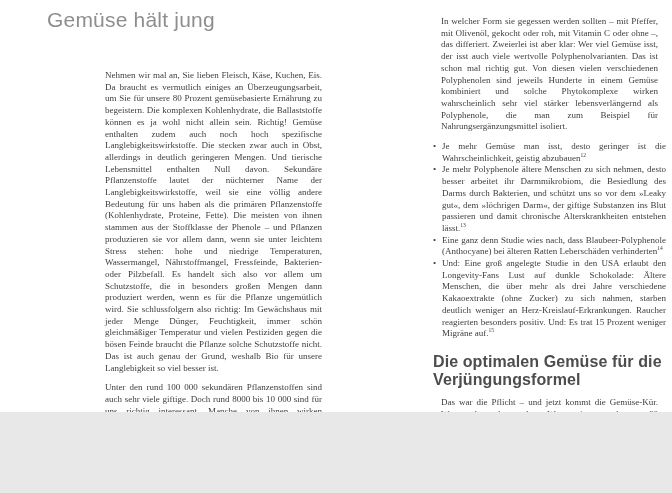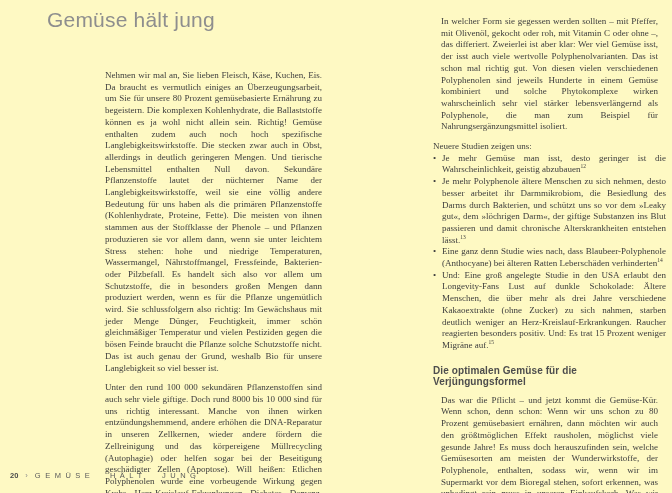--- a/index.html
+++ b/index.html
@@ -3,22 +3,22 @@
 <meta charset="utf-8">
 <style>
   html, body {
     margin: 0;
     padding: 0;
     background: #e8e8e8;
   }
   .spread {
     position: relative;
     width: 672px;
-    height: 493px;
-    background: #fef9c3;
+    height: 412px;
+    background: #ffffff;
     overflow: hidden;
     font-family: "Liberation Serif", serif;
     color: #3d3d3d;
   }
   
   .chapter-title {
     position: absolute;
     left: 47px;
     top: 8px;
     font-family: "Liberation Sans", sans-serif;
@@ -100,21 +100,21 @@
   sup.note {
     font-size: 5.5px;
     line-height: 0;
     vertical-align: super;
     color: #3d3d3d;
   }
   .section-heading {
     margin: 13px 0 3px 0;
     font-family: "Liberation Sans", sans-serif;
     font-weight: 600;
-    font-size: 10px;
+    font-size: 16px;
     letter-spacing: 0.1px;
     color: #4d4d4d;
   }
 </style>
 </head>
 <body>
 
 <div class="spread">
 
   <h1 class="chapter-title">Gemüse hält jung</h1>
@@ -127,21 +127,20 @@
   <div class="running-footer">
     <span class="pagenum">20</span>
     <span class="sep">›</span>
     <span class="chapter">GEMÜSE HÄLT JUNG</span>
   </div>
 
   <div class="right-body">
 
     <p class="body-par">In welcher Form sie gegessen werden sollten – mit Pfeffer, mit Olivenöl, gekocht oder roh, mit Vitamin C oder ohne –, das differiert. Zweierlei ist aber klar: Wer viel Gemüse isst, der isst auch viele wertvolle Polyphenolvarianten. Das ist schon mal richtig gut. Von diesen vielen verschiedenen Polyphenolen sind jeweils Hunderte in einem Gemüse kombiniert und solche Phytokomplexe wirken wahrscheinlich sehr viel stärker lebensverlängernd als Polyphenole, die man zum Beispiel für Nahrungsergänzungsmittel isoliert.</p>
 
-    <p class="studies-lead">Neuere Studien zeigen uns:</p>
 
     <ul class="studies-list">
       <li>
         <span class="marker">•</span>
         <span class="btxt"><span>Je mehr Gemüse man isst, desto geringer ist die Wahrscheinlichkeit, geistig abzubauen</span><sup class="note">12</sup></span>
       </li>
       <li>
         <span class="marker">•</span>
         <span class="btxt"><span>Je mehr Polyphenole ältere Menschen zu sich nehmen, desto besser arbeitet ihr Darmmikrobiom, die Besiedlung des Darms durch Bakterien, und schützt uns so vor dem »Leaky gut«, dem »löchrigen Darm«, der giftige Substanzen ins Blut passieren und damit chronische Alterskrankheiten entstehen lässt.</span><sup class="note">13</sup></span>
       </li>

